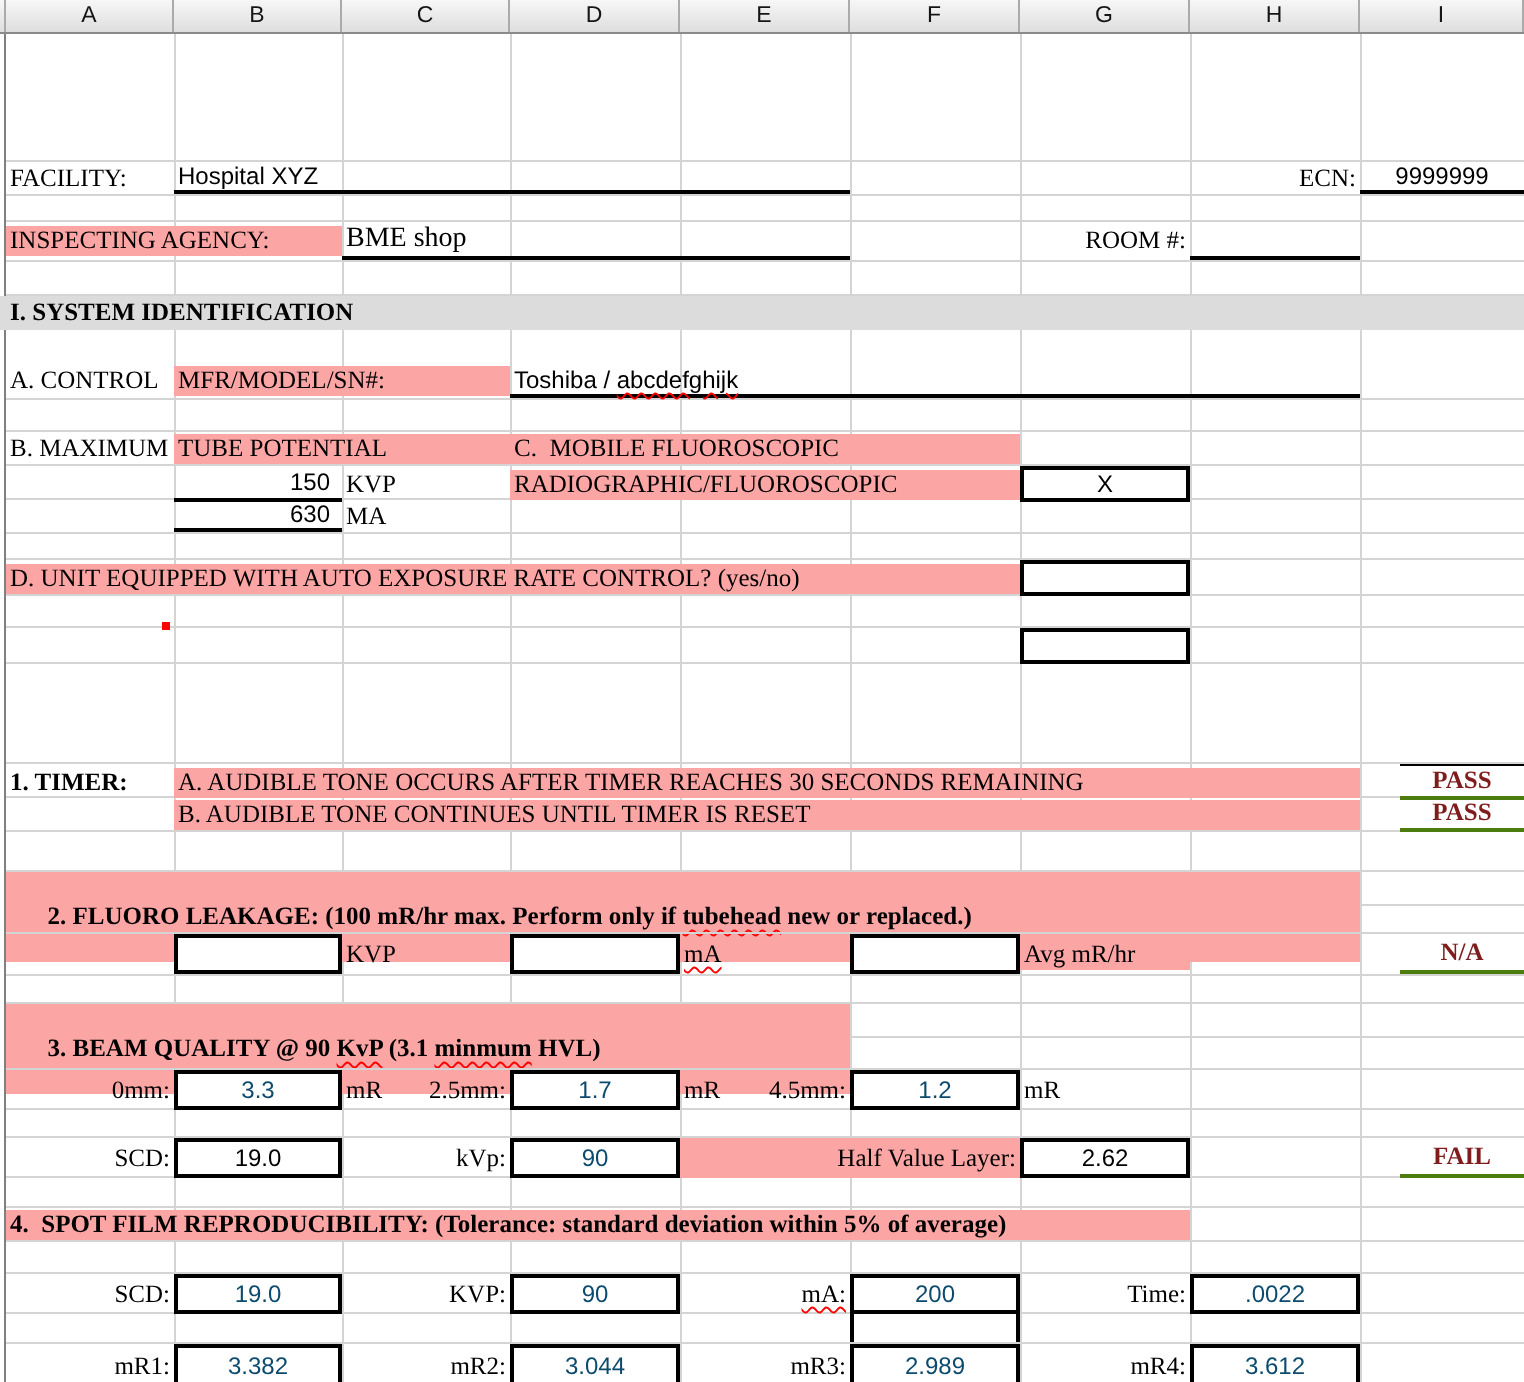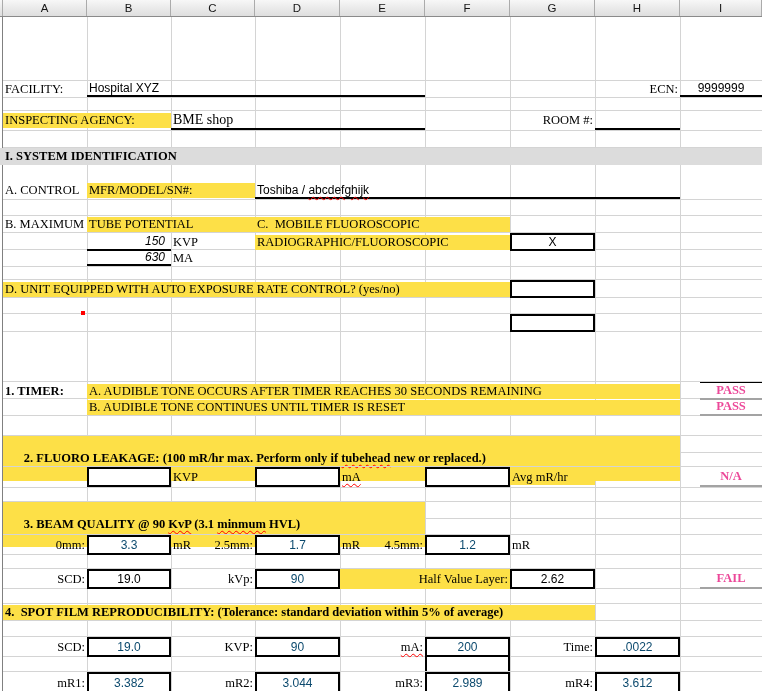--- a/index.html
+++ b/index.html
@@ -42,35 +42,35 @@
     position:absolute;left:0;width:762px;height:17px;background:#dcdcdc;
     display:flex;align-items:center;font-weight:bold;padding-left:5px;
   }
   .titleband{
     position:absolute;left:0;top:17px;width:762px;height:47px;background:#dcdcdc;
     text-align:center;border-left:1px solid #8a8a8a;border-bottom:1px solid #d4d4d4;
   }
   .titleband .t1{font-weight:bold;font-size:17.5px;margin-top:6px;}
   .titleband .t2{font-weight:bold;font-size:13.5px;margin-top:2px;letter-spacing:.3px;}
   .r{text-align:right;display:flex;justify-content:flex-end;align-items:center;height:100%;}
-  .ovf{background:#fde047;}
+  .ovf{background:#fca5a5;}
   .b{font-weight:bold;}
   .sans{font-family:"Liberation Sans",sans-serif;font-size:12px;}
   .uline{border-bottom:2px solid #000;height:100%;display:flex;align-items:center;}
-  .uline.num{justify-content:flex-end;padding-right:6px;font-style:italic;}
+  .uline.num{justify-content:flex-end;padding-right:6px;}
   .box{
     border:2px solid #000;background:#fff;height:20px;align-self:center;
     display:flex;align-items:center;justify-content:center;
     font-family:"Liberation Sans",sans-serif;font-size:12px;padding:0;
   }
   .box.h18{height:18px;}
   .blue{color:#0c4a6e;}
   .result{
     grid-column:9;height:100%;display:flex;align-items:center;justify-content:center;
-    font-weight:bold;color:#ec4899;border-bottom:2px solid #a3a3a3;padding:0;margin-left:20px;
+    font-weight:bold;color:#7f1d1d;border-bottom:2px solid #4d7c0f;padding:0;margin-left:20px;
   }
   .split{display:flex;justify-content:space-between;align-items:center;height:100%;}
   .sq{
     text-decoration-line:underline;text-decoration-style:wavy;
     text-decoration-color:#ff0000;text-decoration-thickness:1px;text-underline-offset:2px;
   }
   .connector{border-left:2px solid #000;border-right:2px solid #000;height:100%;background:#fff;}
   .reddot{position:absolute;left:81px;top:311px;width:4px;height:4px;background:#ff0000;}
   .pf{width:82px;text-align:center;font-weight:bold;padding-right:2px;}
   .barlabel{flex:1;}

